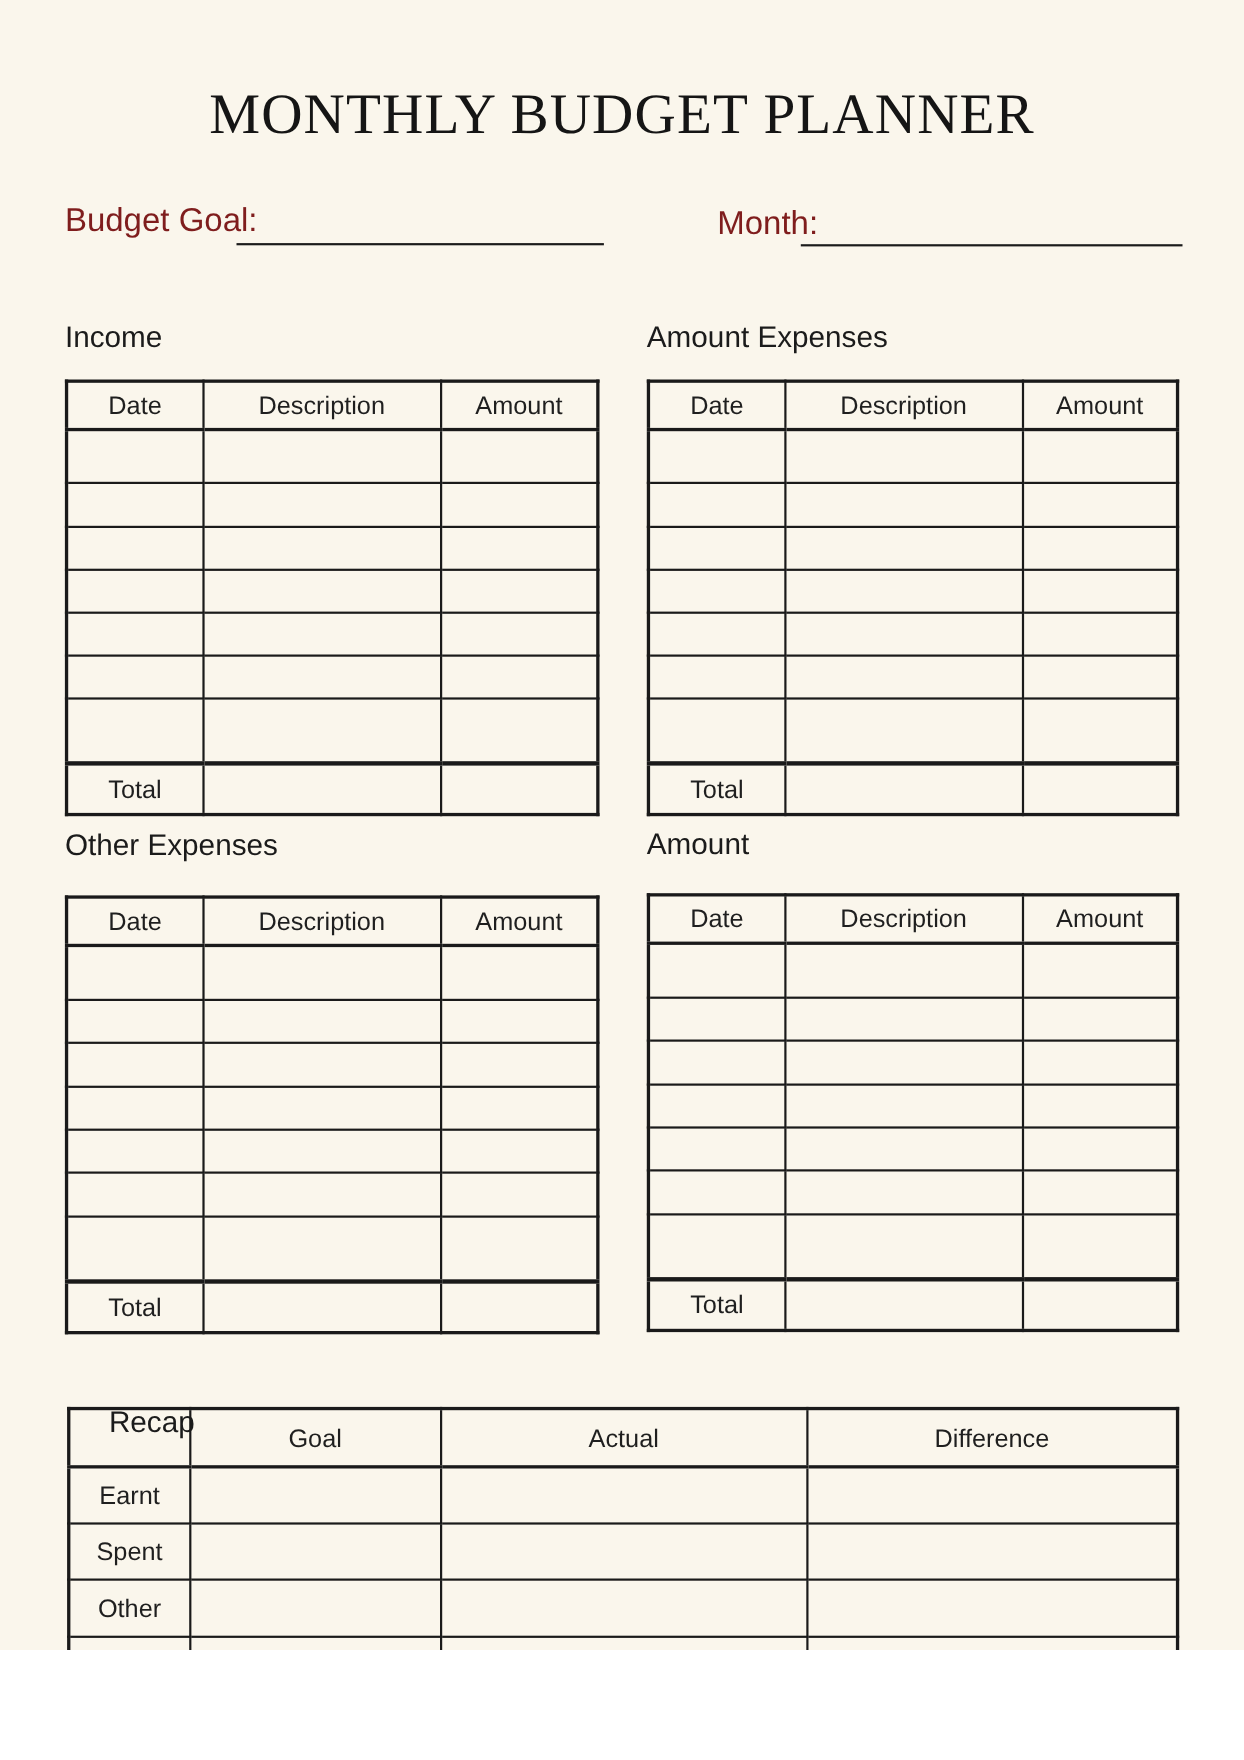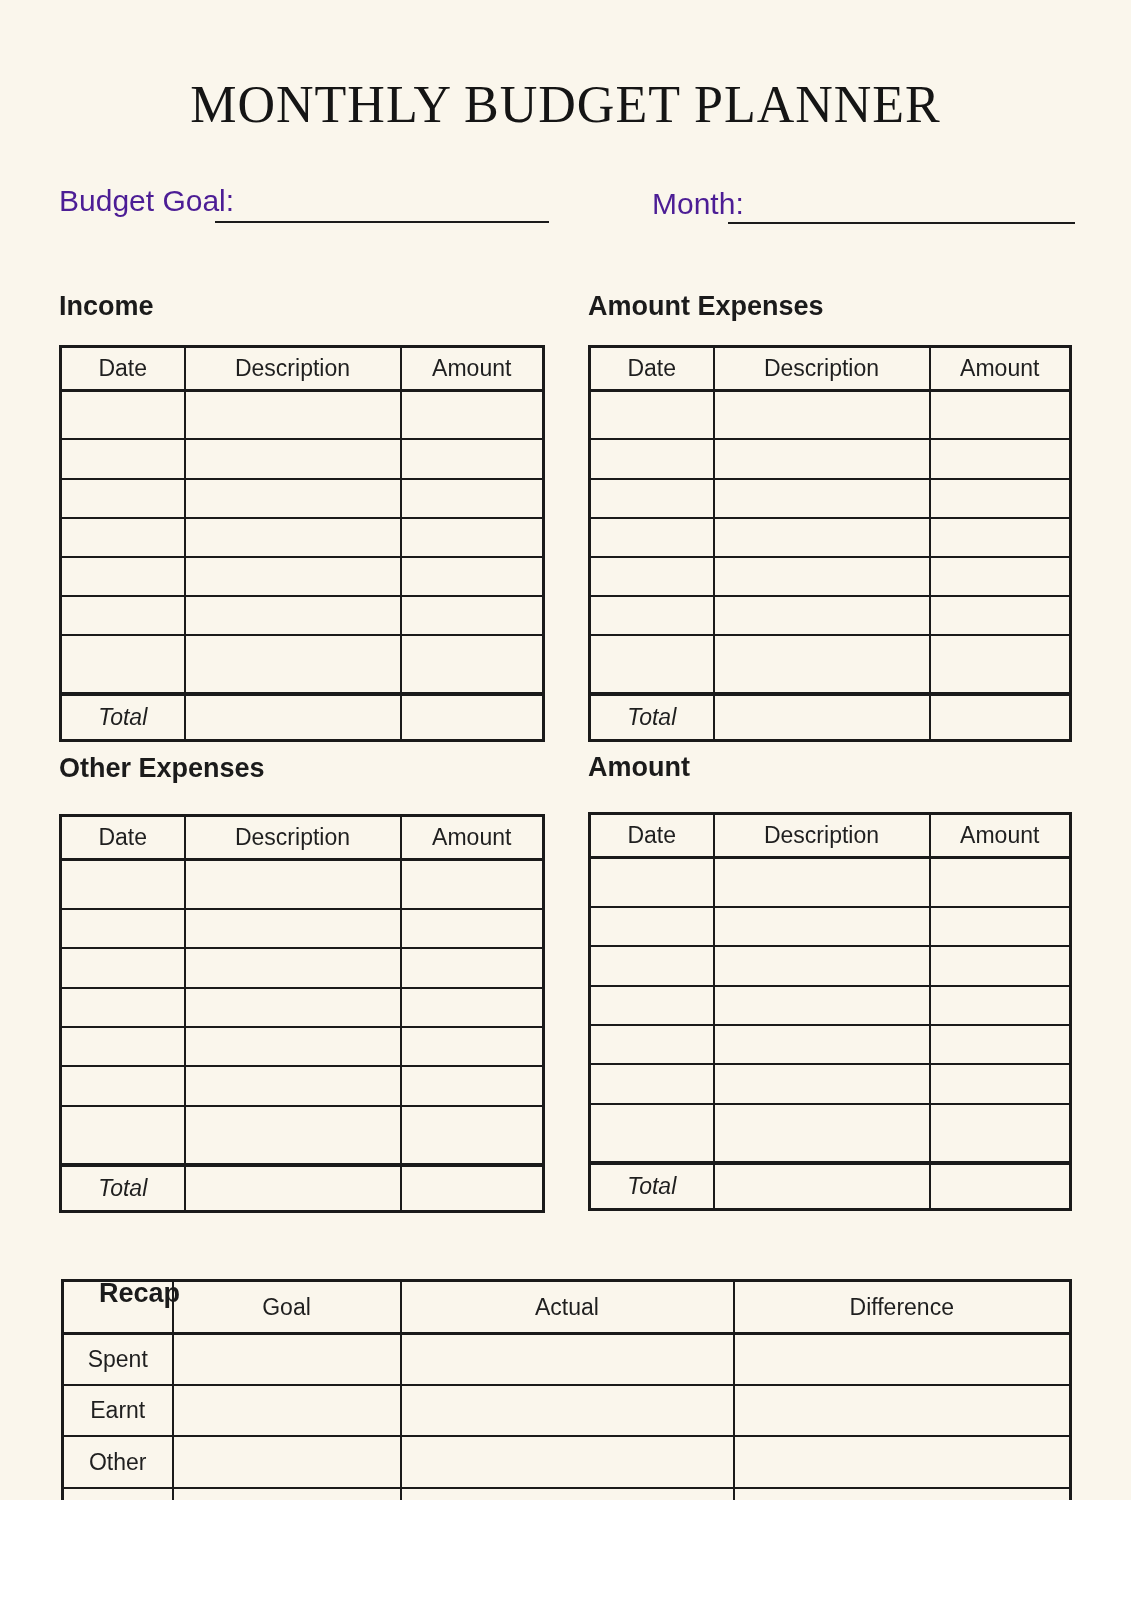--- a/index.html
+++ b/index.html
@@ -24,37 +24,37 @@
     font-size: 52px;
     letter-spacing: 1px;
     line-height: 1;
     color: #151515;
   }
 
   .field-label {
     position: absolute;
     font-size: 30px;
     line-height: 1;
-    color: #4c1d95;
+    color: #7f1d1d;
   }
   #budget-goal-label { left: 59px;  top: 186px; }
   #month-label       { left: 652px; top: 189px; }
 
   .fill-line {
     position: absolute;
     height: 2px;
     background: #1B1B1B;
   }
   #budget-goal-line { left: 215px; top: 221px; width: 334px; }
   #month-line       { left: 728px; top: 222px; width: 347px; }
 
   .section-heading {
     position: absolute;
     font-size: 27px;
-    font-weight: bold;
+    font-weight: normal;
     line-height: 1;
     color: #1B1B1B;
   }
   #income-heading { left: 59px;  top: 293px; }
   #fixed-heading  { left: 588px; top: 293px; }
   #other-heading  { left: 59px;  top: 755px; }
   #bills-heading  { left: 588px; top: 754px; }
   #recap-heading  { left: 59px;  top: 1280px; margin-left: 40px; }
 
   table.sheet, table.recap {
@@ -68,21 +68,21 @@
     text-align: center;
     vertical-align: middle;
     font-size: 23px;
     color: #1F1F1F;
     overflow: hidden;
   }
   table.sheet, table.recap { border: 3px solid #1A1A1A; }
   table.sheet tr.head td,
   table.recap tr.head td { border-bottom-width: 3px; }
   table.sheet tr.head td  { height: 41px; }
-  table.sheet tr.total td { height: 43px; border-top-width: 4px; font-style: italic; }
+  table.sheet tr.total td { height: 43px; border-top-width: 4px; }
 
   #income-table { left: 59px;  top: 345px; width: 486px; height: 397px; }
   #fixed-table  { left: 588px; top: 345px; width: 484px; height: 397px; }
   #other-table  { left: 59px;  top: 814px; width: 486px; height: 399px; }
   #bills-table  { left: 588px; top: 812px; width: 484px; height: 399px; }
 
   .sheet col.c-date { width: 124px; }
   .sheet col.c-desc { width: 216px; }
 
   #recap-table { left: 61px; top: 1279px; width: 1011px; height: 262px; }
@@ -337,27 +337,27 @@
         <col>
       </colgroup>
     <tbody>
       <tr class="head">
         <td></td>
         <td>Goal</td>
         <td>Actual</td>
         <td>Difference</td>
       </tr>
       <tr>
+        <td>Earnt</td>
+        <td></td>
+        <td></td>
+        <td></td>
+      </tr>
+      <tr>
         <td>Spent</td>
-        <td></td>
-        <td></td>
-        <td></td>
-      </tr>
-      <tr>
-        <td>Earnt</td>
         <td></td>
         <td></td>
         <td></td>
       </tr>
       <tr>
         <td>Other</td>
         <td></td>
         <td></td>
         <td></td>
       </tr>

